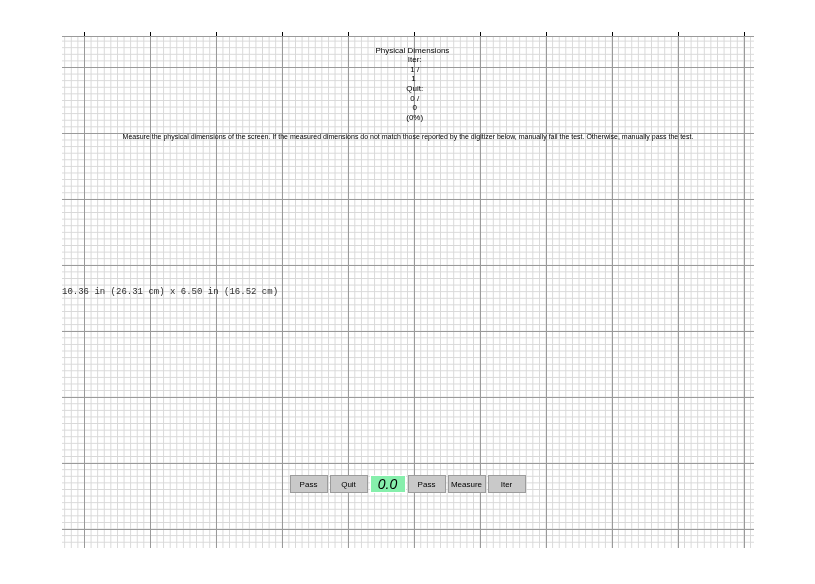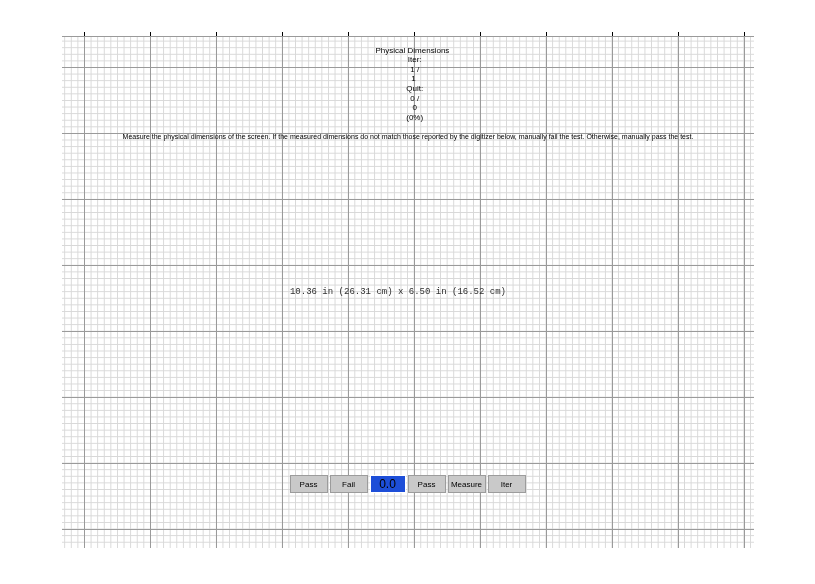--- a/index.html
+++ b/index.html
@@ -23,30 +23,30 @@
       border-top:1px solid #9a9a9a;
     }
     
     .ticks{position:absolute; left:62px; top:32px; width:692px; height:4px;}
     .ticks span{position:absolute; top:0; width:1px; height:4px; background:#000;}
     
     .header{ position:absolute; top:36px; left:62px; width:692px; text-align:center; font-size:8px; color:#000; line-height:1.2; pointer-events:none;}
     .header .title-row{white-space:pre;}
     .header .instr{display:block; font-size:7px; margin-top:1px;}
     
-    .dims{ position:absolute; top:287px; left:52px; width:692px; text-align:center;
+    .dims{ position:absolute; top:287px; left:62px; width:692px; 
            font-family:"Courier New",Courier,monospace; font-size:9px; color:#303030; pointer-events:none;}
     
     .controls{ position:absolute; top:475px; left:50%; transform:translateX(-50%);
                display:flex; gap:2px;}
     .row{display:flex; gap:2px; align-items:stretch;}
     .btn{ width:38px; height:18px; font-size:8px; background:#c9c9c9; border:1px solid #9c9c9c;
           display:flex; align-items:center; justify-content:center; cursor:pointer; user-select:none;}
-    .readout{ width:36px; height:18px; font-size:12px; background:#1d4ed8; border:1px solid #ffffff;
-              display:flex; align-items:center; justify-content:center;}
+    .readout{ width:36px; height:18px; font-size:14px; background:#86efac; border:1px solid #ffffff;
+              display:flex; align-items:center; justify-content:center;font-style:italic;}
   </style>
 </head>
 <body>
 
 <div class="page">
 
   <div class="ticks">
     <span style="left:22px"></span>
       <span style="left:88px"></span>
       <span style="left:154px"></span>
@@ -74,21 +74,21 @@
       (<span>0%</span>)
     </span>
     <span class="instr">Measure the physical dimensions of the screen. If the measured dimensions do not match those reported by the digitizer below, manually fail the test. Otherwise, manually pass the test.</span>
   </div>
 
   <div class="dims">10.36 in (26.31 cm) x 6.50 in (16.52 cm)</div>
 
   <div class="controls">
     <div class="row">
       <div class="btn">Pass</div>
-      <div class="btn">Fail</div>
+      <div class="btn">Quit</div>
       <div class="readout">0.0</div>
     </div>
     <div class="row">
       <div class="btn">Pass</div>
       <div class="btn">Measure</div>
       <div class="btn">Iter</div>
     </div>
   </div>
 
 </div>

